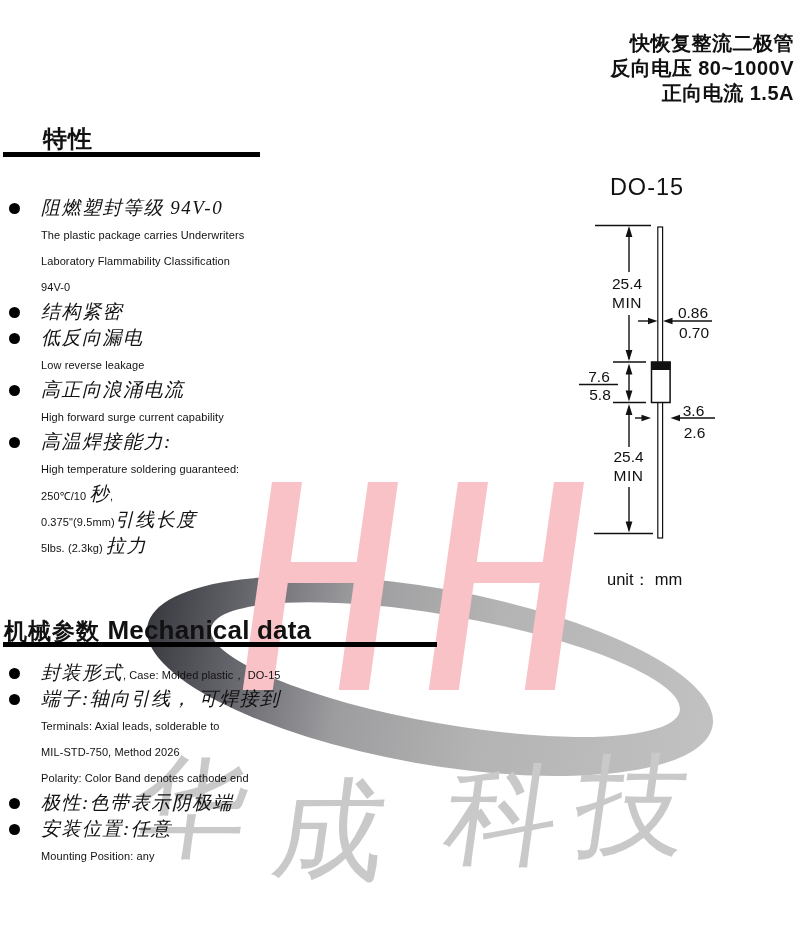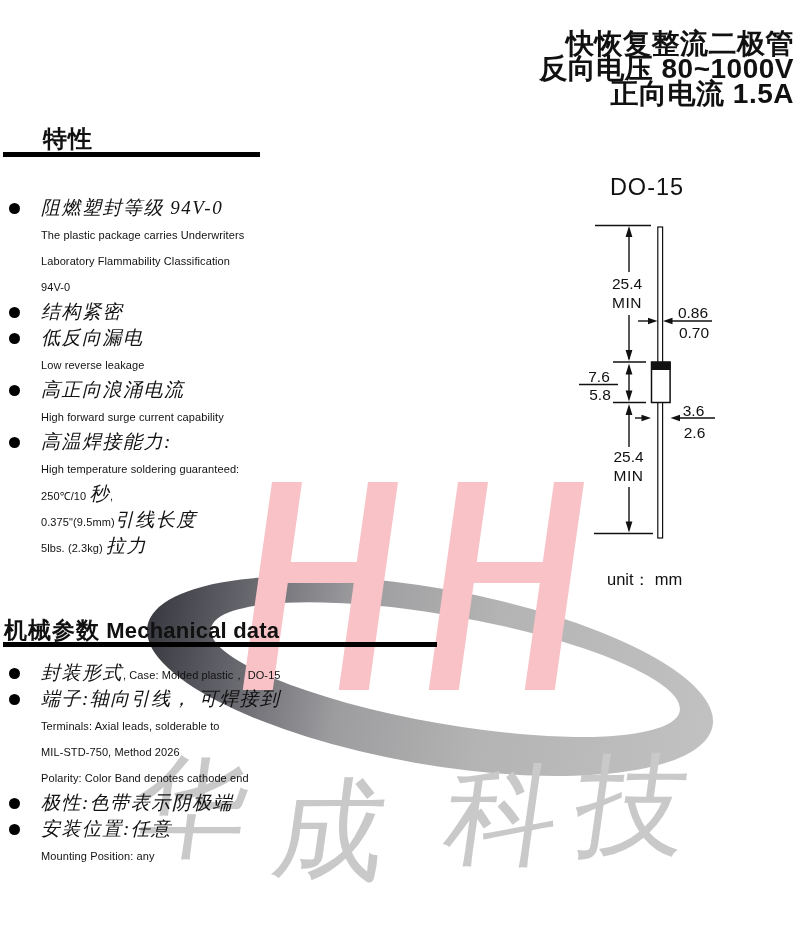--- a/index.html
+++ b/index.html
@@ -9,34 +9,34 @@
   
   #wm-svg{position:absolute;left:0;top:0;z-index:0;}
   .wm-chars{position:absolute;left:0;top:0;width:800px;height:937px;z-index:1;pointer-events:none;}
   .wm-char{position:absolute;font-family:"Liberation Serif",serif;font-size:112px;line-height:1;
            color:#c9c9c9;transform:skewX(-8deg);}
 
   
   .content{position:absolute;left:0;top:0;width:800px;height:937px;z-index:2;}
 
   .hdr{position:absolute;top:31px;right:6px;text-align:right;font-weight:bold;
-       font-size:28px;line-height:25px;letter-spacing:0.5px;}
+       font-size:20px;line-height:25px;letter-spacing:0.5px;}
 
   .sec-heading{position:absolute;font-weight:bold;font-size:24px;letter-spacing:1px;white-space:nowrap;}
   .rule{position:absolute;background:#000;height:4.5px;}
 
   .blist{position:absolute;width:480px;margin-top:32px;}
   .bullet-row{position:relative;height:26px;line-height:26px;padding-left:37px;white-space:nowrap;}
   .dot{position:absolute;left:5px;top:8px;width:11px;height:11px;border-radius:50%;background:#000;}
   .lang-zh{font-family:"Liberation Serif",serif;font-style:italic;font-size:19px;letter-spacing:1.5px;}
   .lang-en{font-family:Liberation Sans, sans-serif;font-size:11px;letter-spacing:0.1px;}
 
   .mech-heading{position:absolute;white-space:nowrap;font-weight:bold;}
   .mech-heading .zh{font-size:23px;letter-spacing:1px;}
-  .mech-heading .en{font-size:22px;letter-spacing:0.2px;}
+  .mech-heading .en{font-size:26px;letter-spacing:0.2px;}
 
   #diagram{position:absolute;left:560px;top:160px;}
   #diagram text{font-family:"Liberation Sans",sans-serif;fill:#111;}
 </style>
 </head>
 <body>
 
 <div id="page">
 
   <svg id="wm-svg" width="800" height="937" viewBox="0 0 800 937">

